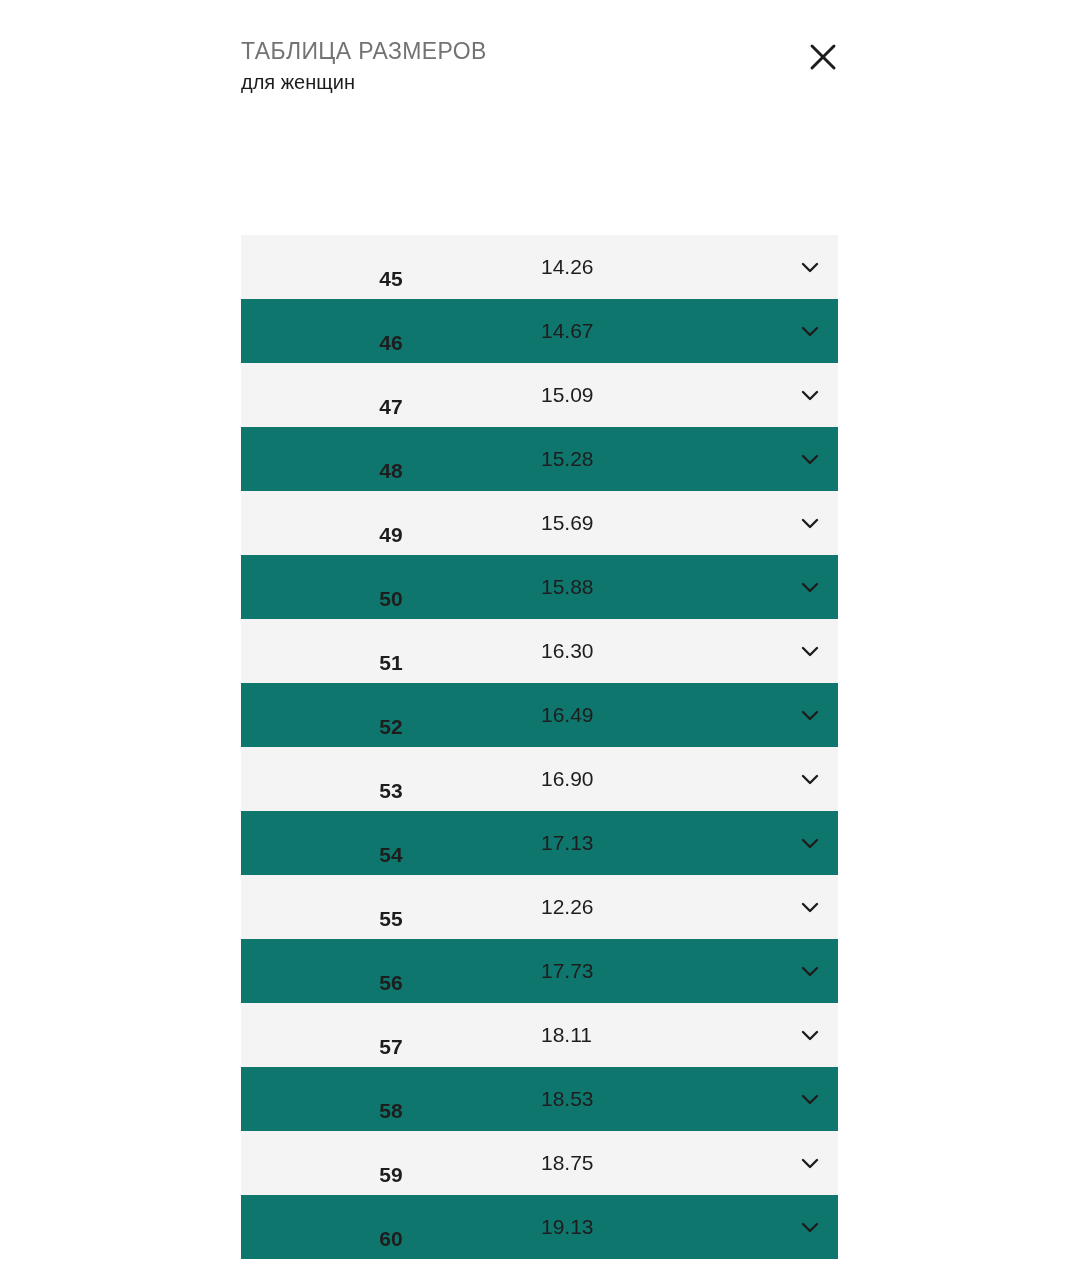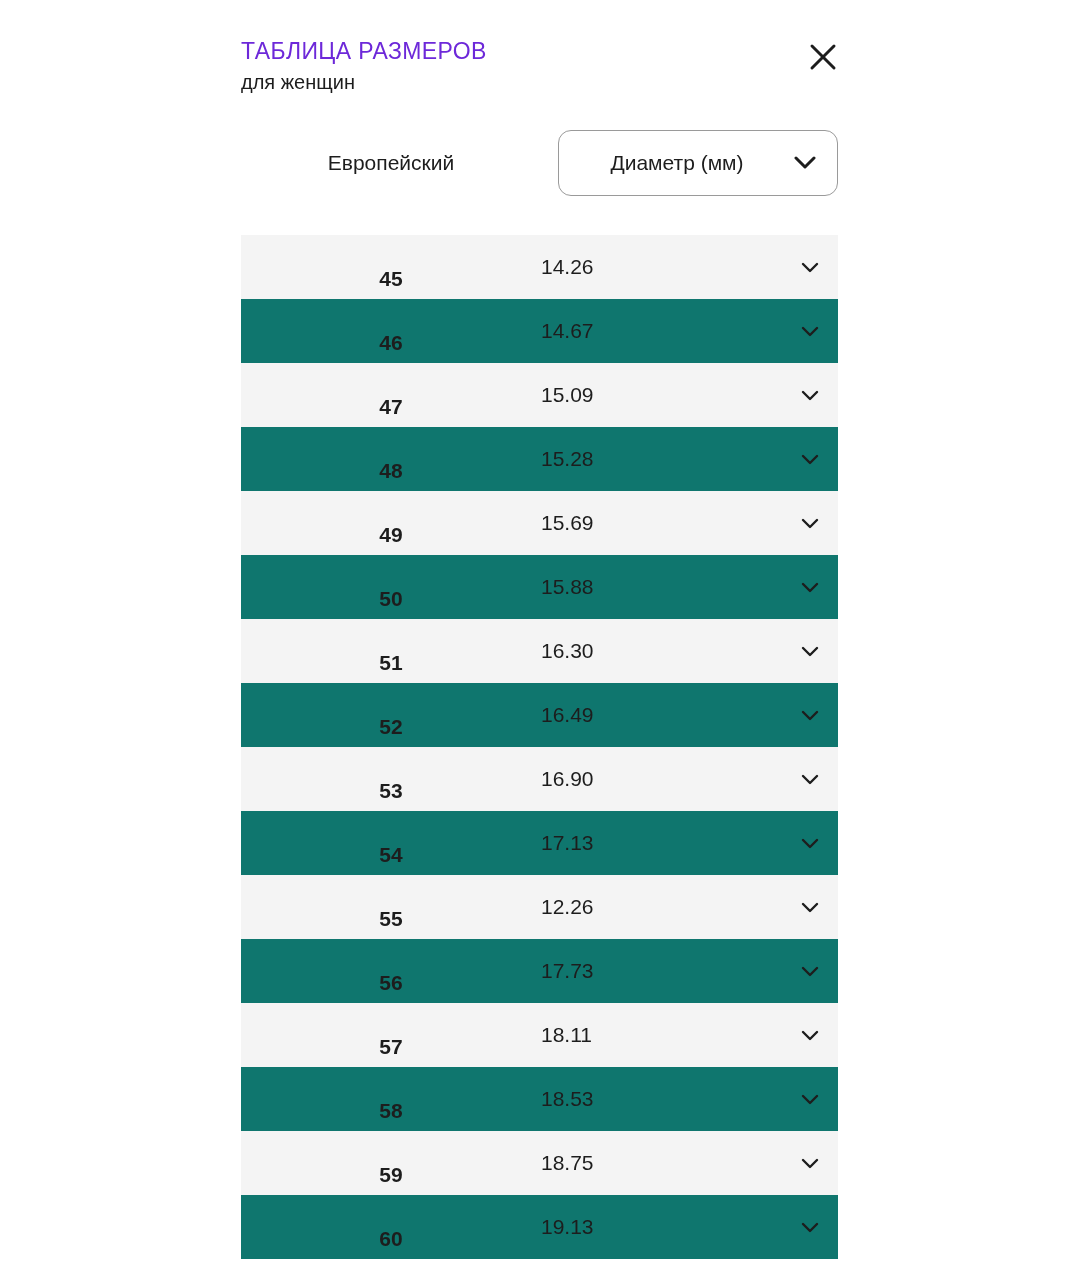--- a/index.html
+++ b/index.html
@@ -24,21 +24,21 @@
     position: absolute;
     left: 241px;
     top: 36px;
     width: 597px;
   }
 
   .title {
     font-size: 23px;
     font-weight: 400;
     letter-spacing: 0.4px;
-    color: #6d28d9;
+    color: #737373;
     line-height: 30px;
     white-space: nowrap;
   }
 
   .subtitle {
     font-size: 20px;
     font-weight: 400;
     color: #1d1d1d;
     line-height: 28px;
     margin-top: 2px;
@@ -177,32 +177,20 @@
 
   <button class="close-button">
     <span>
       <svg width="30" height="30" viewBox="0 0 30 30" aria-hidden="true">
         <line x1="4" y1="4" x2="26" y2="26" stroke="#1d1d1d" stroke-width="3" stroke-linecap="round"></line>
         <line x1="26" y1="4" x2="4" y2="26" stroke="#1d1d1d" stroke-width="3" stroke-linecap="round"></line>
       </svg>
     </span>
   </button>
 
-  <div class="col-head">
-    <div class="col-head-left">Европейский</div>
-
-    <div class="unit-select">
-      <span class="unit-select-label">Диаметр (мм)</span>
-      <span class="unit-select-caret">
-        <svg width="22" height="14" viewBox="0 0 22 14" aria-hidden="true">
-          <polyline points="2,2 11,11 20,2" fill="none" stroke="#1d1d1d" stroke-width="3" stroke-linecap="round" stroke-linejoin="round"></polyline>
-        </svg>
-      </span>
-    </div>
-  </div>
 
   <div class="table" id="table-body">
       <div class="row alt">
         <div class="cell-size">45</div>
         <div class="cell-value">14.26</div>
         <div class="cell-caret">
           <svg width="18" height="11" viewBox="0 0 18 11" aria-hidden="true">
             <polyline points="2,2 9,9 16,2" fill="none" stroke="#1d1d1d" stroke-width="2.4" stroke-linecap="round" stroke-linejoin="round"></polyline>
           </svg>
         </div>

